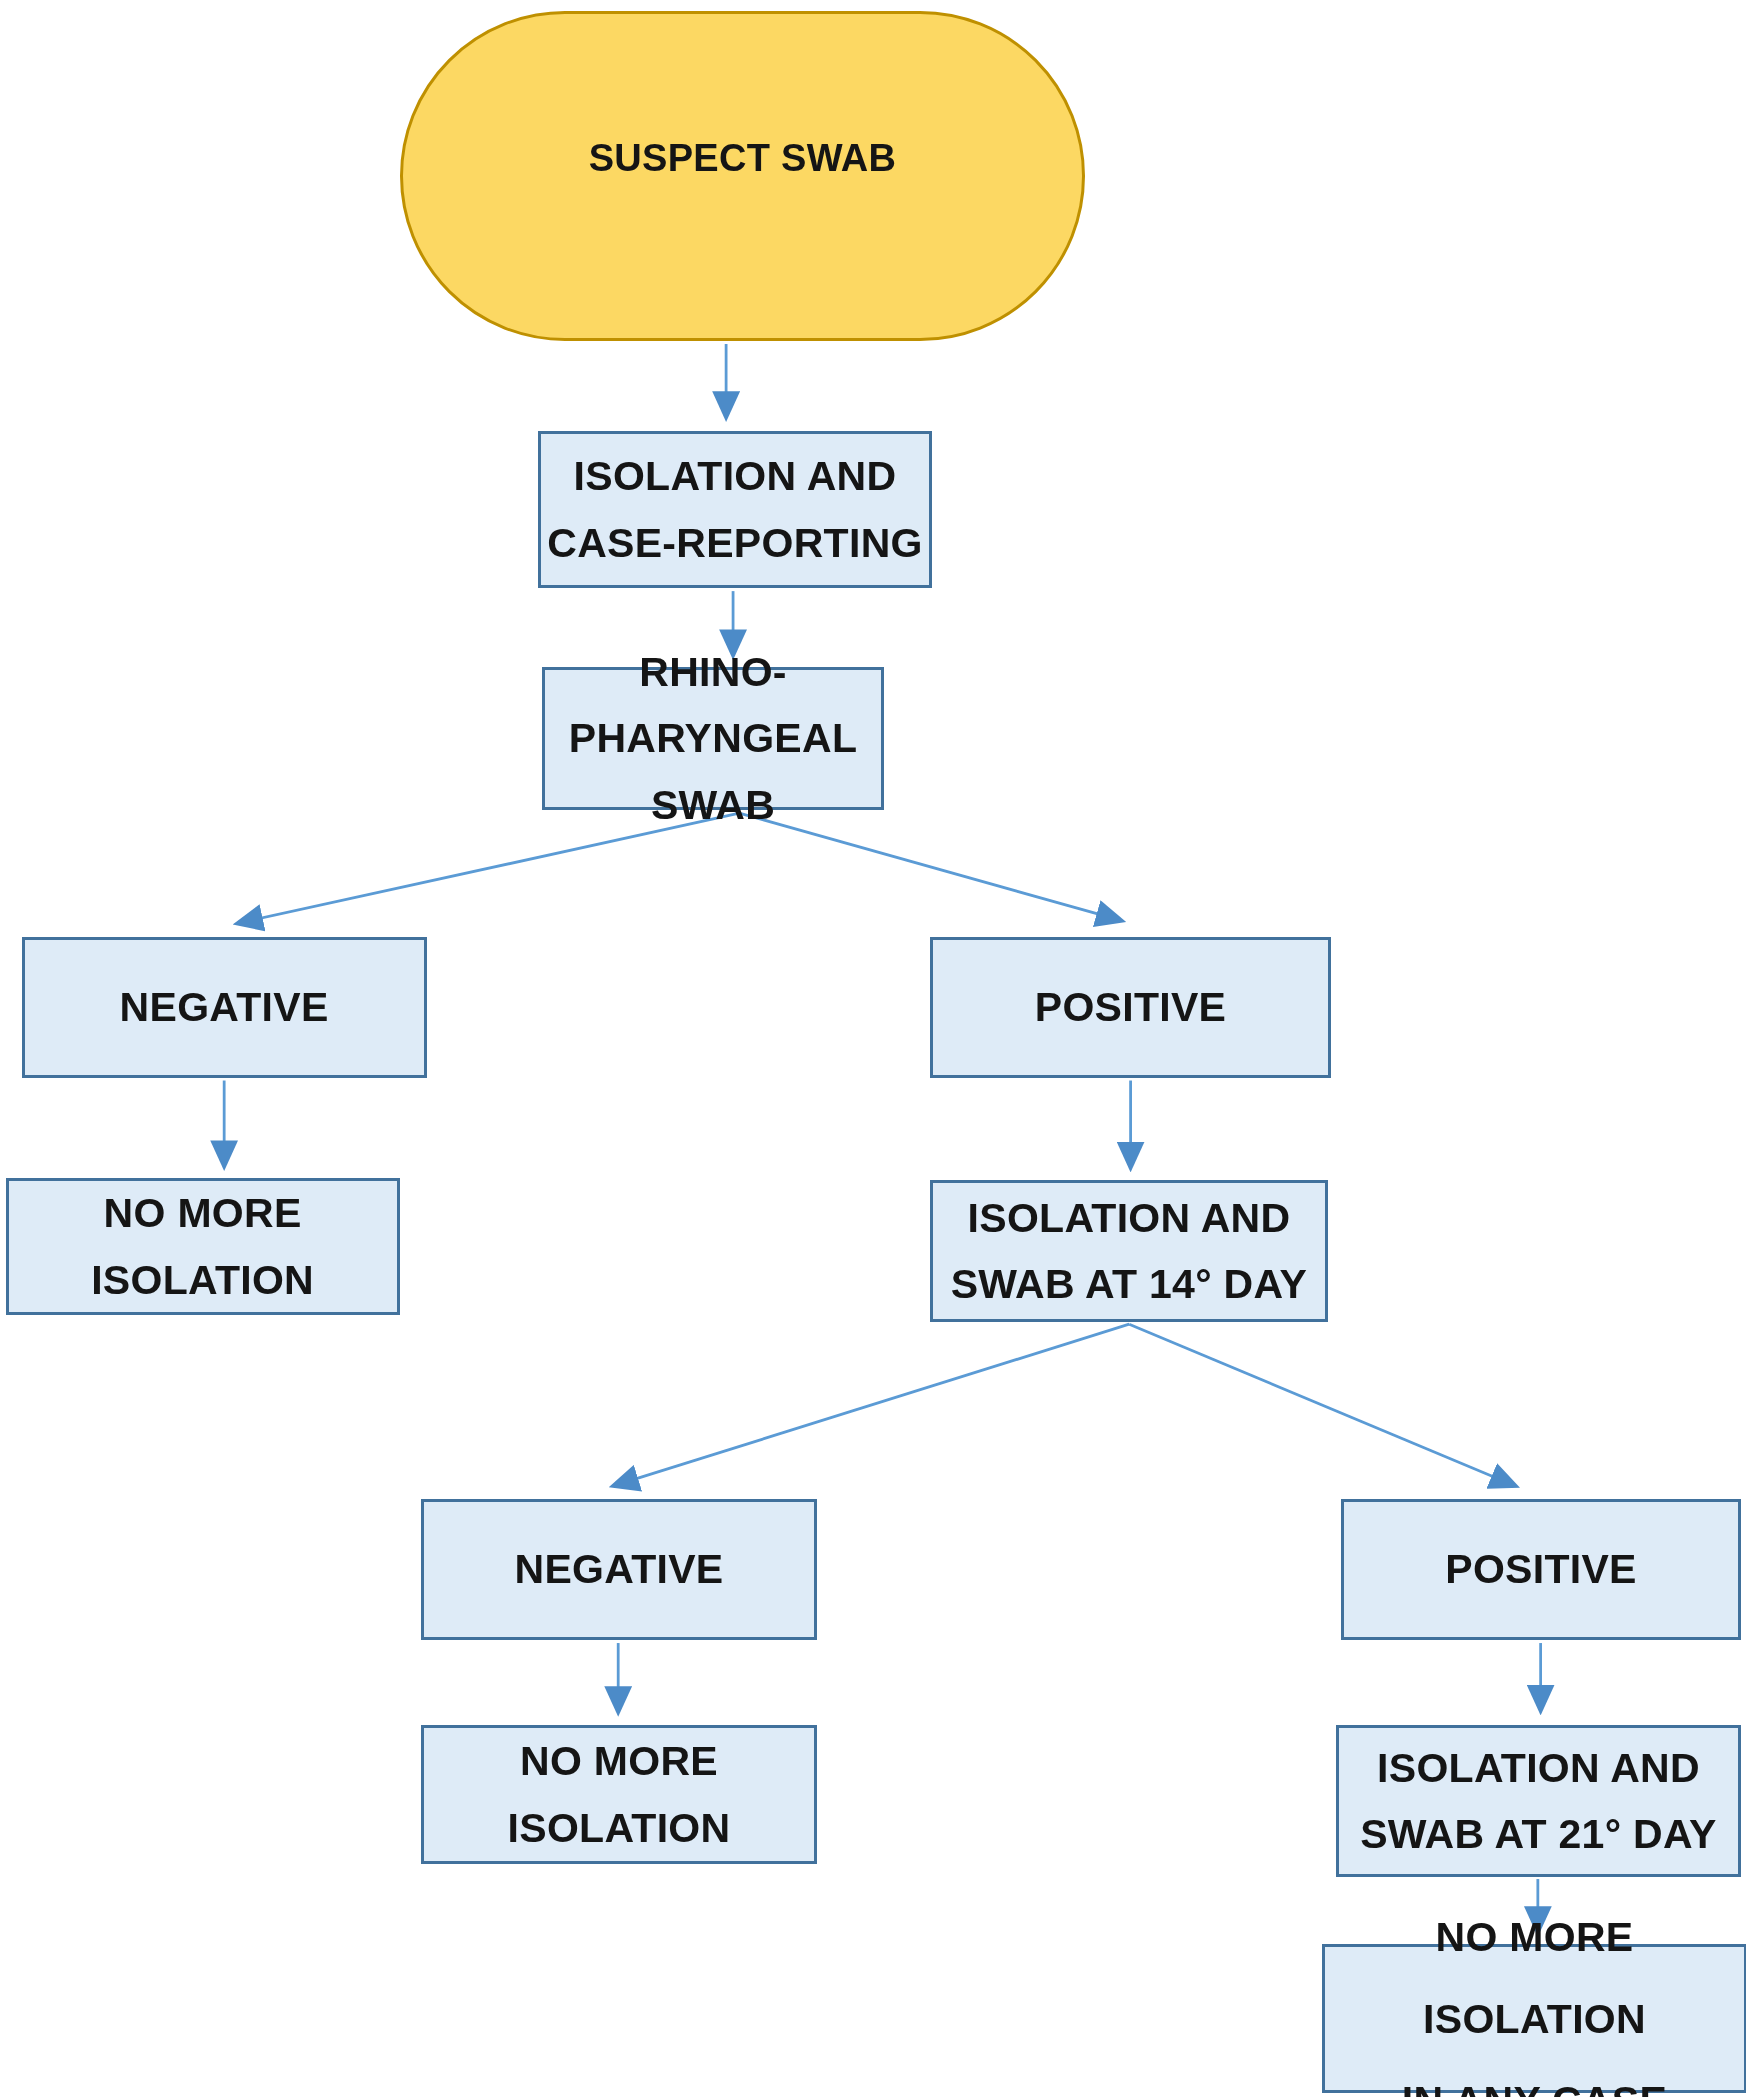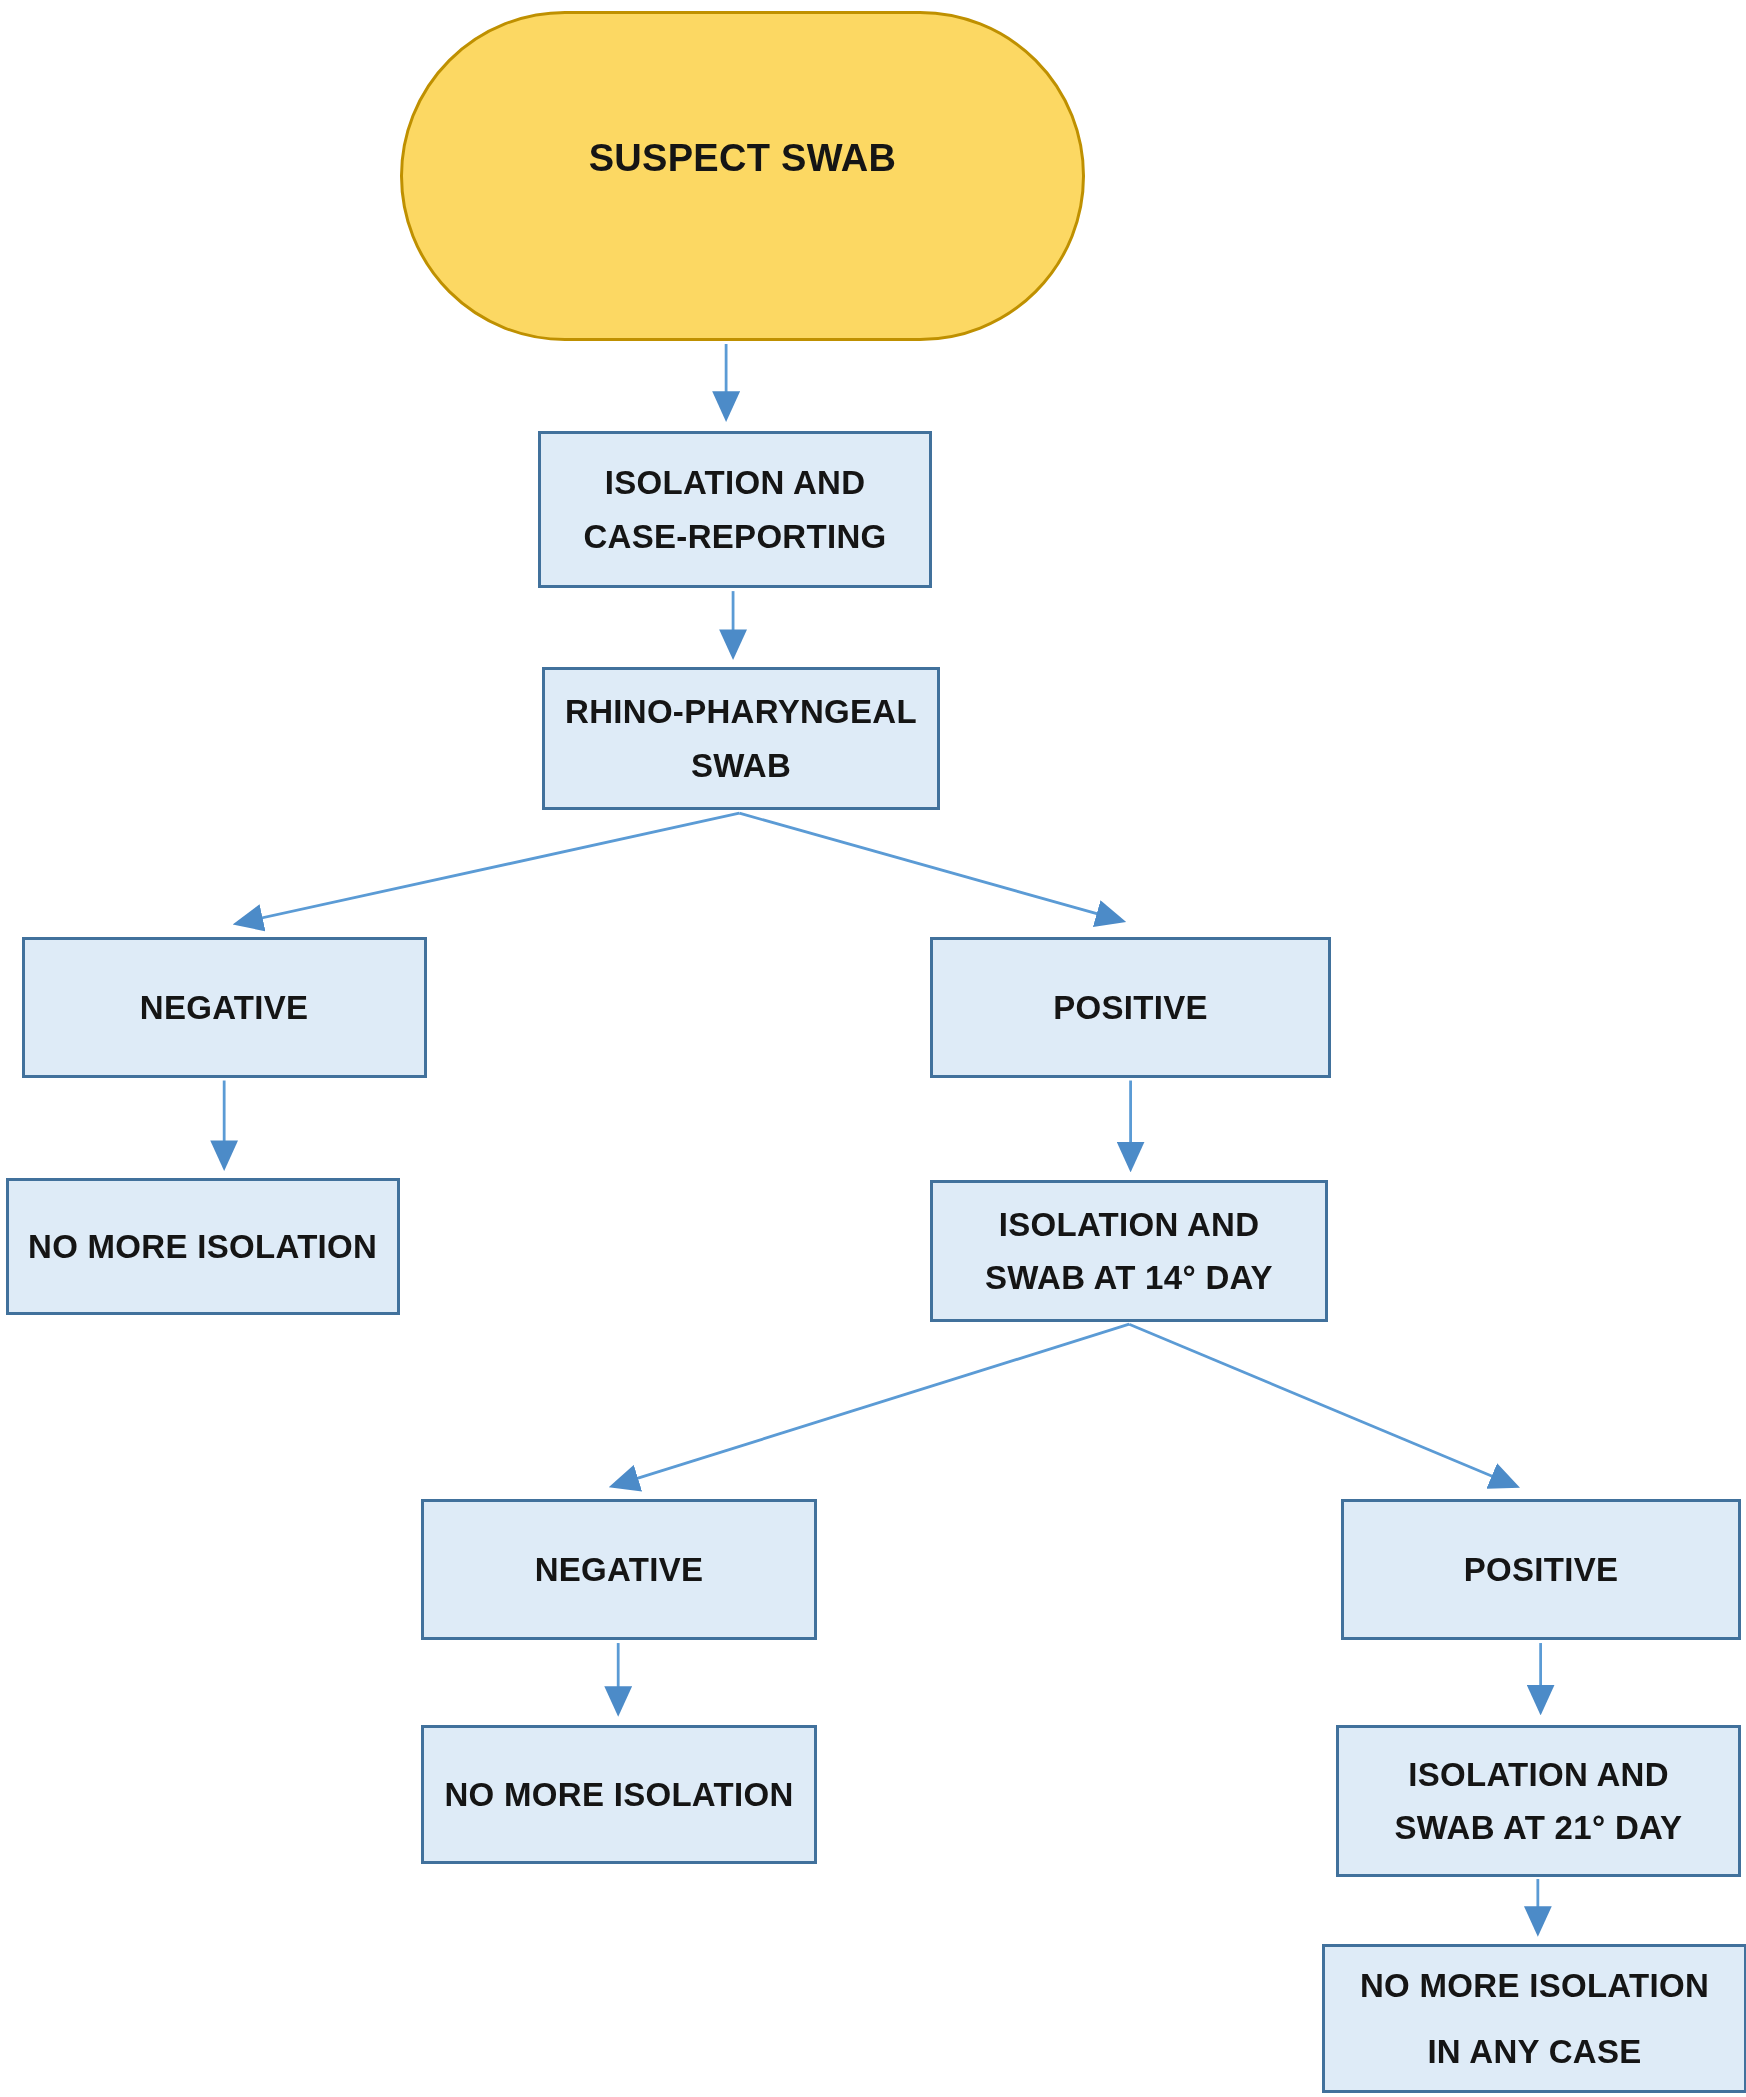--- a/index.html
+++ b/index.html
@@ -30,21 +30,21 @@
     justify-content: center;
     text-align: center;
     font-weight: bold;
     color: #151515;
     box-sizing: border-box;
     white-space: pre-line;
   }
   .process {
     background: #DEEBF7;
     border: 3.5px solid #41719C;
-    font-size: 33px;
+    font-size: 41px;
     line-height: 1.62;
     letter-spacing: 0.3px;
   }
   .terminal {
     background: #FCD863;
     border: 3.5px solid #BF9000;
     border-radius: 167px;
     font-size: 38px;
     letter-spacing: 0.3px;
     padding-bottom: 35px;
@@ -77,21 +77,21 @@
       <line x1="2213" y1="2360" x2="2213" y2="2456" marker-end="url(#arrowhead)"></line>
       <line x1="2209" y1="2699" x2="2209" y2="2774" marker-end="url(#arrowhead)"></line>
     </g>
   </svg>
 
   <div class="node terminal" style="left:400px; top:11px; width:685px; height:330px;">SUSPECT SWAB</div>
 
   <div class="node process" style="left:538px; top:431px; width:394px; height:157px;">ISOLATION AND
 CASE-REPORTING</div>
 
-  <div class="node process" style="left:542px; top:667px; width:398px; height:143px;">RHINO-PHARYNGEAL
+  <div class="node process" style="left:542px; top:667px; width:342px; height:143px;">RHINO-PHARYNGEAL
 SWAB</div>
 
   <div class="node process" style="left:21.6px; top:937px; width:405px; height:141px;">NEGATIVE</div>
 
   <div class="node process" style="left:5.6px; top:1178px; width:394px; height:137px;">NO MORE ISOLATION</div>
 
   <div class="node process" style="left:930px; top:937px; width:401px; height:141px;">POSITIVE</div>
 
   <div class="node process" style="left:930px; top:1180px; width:398px; height:142px;">ISOLATION AND
 SWAB AT 14° DAY</div>

